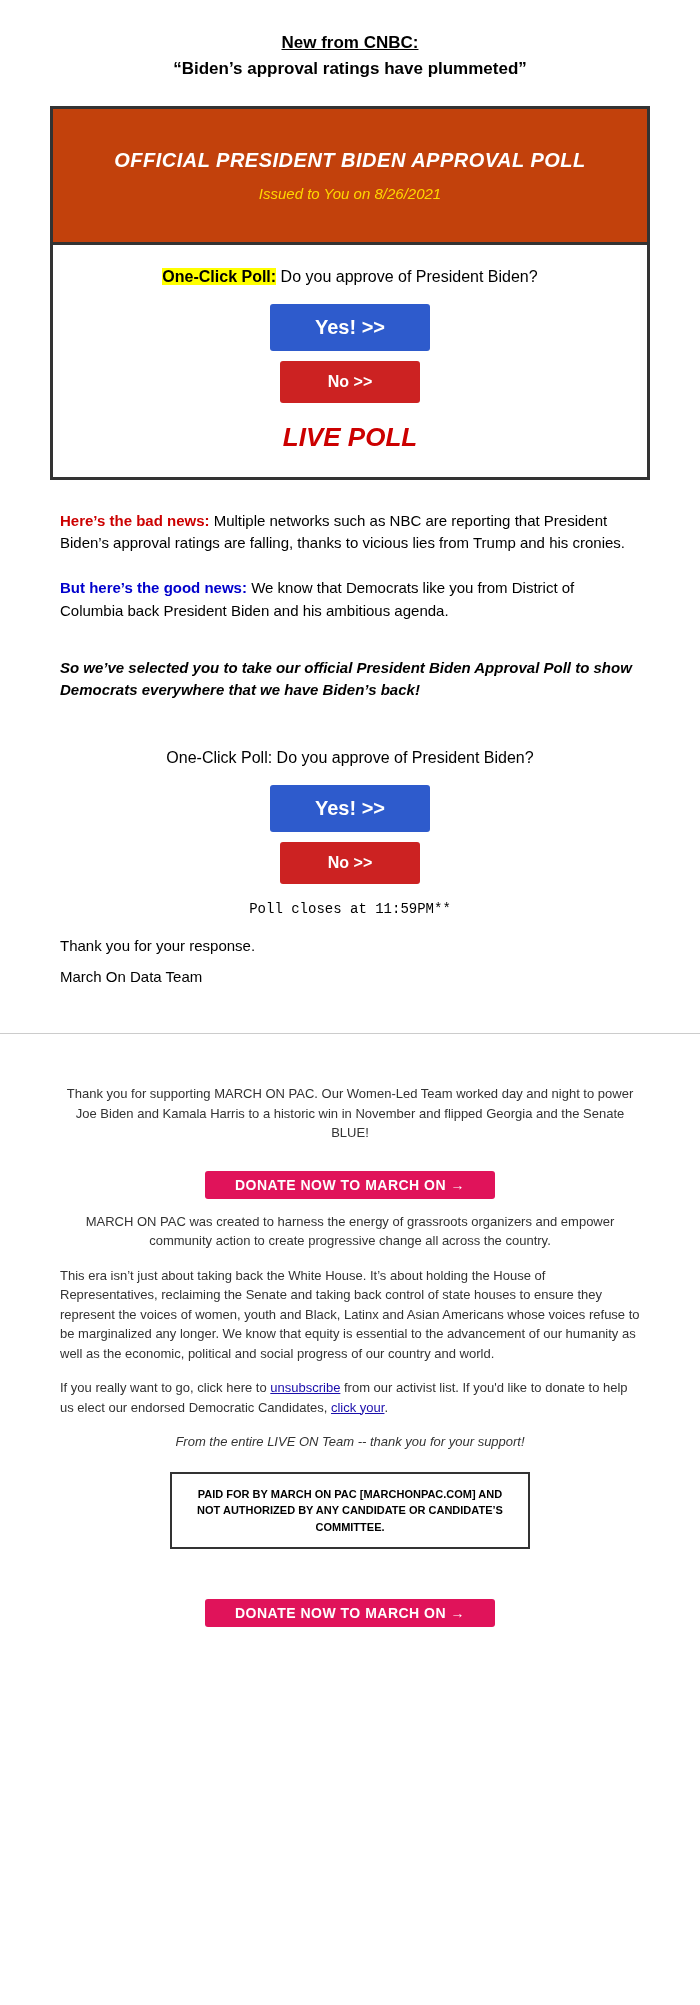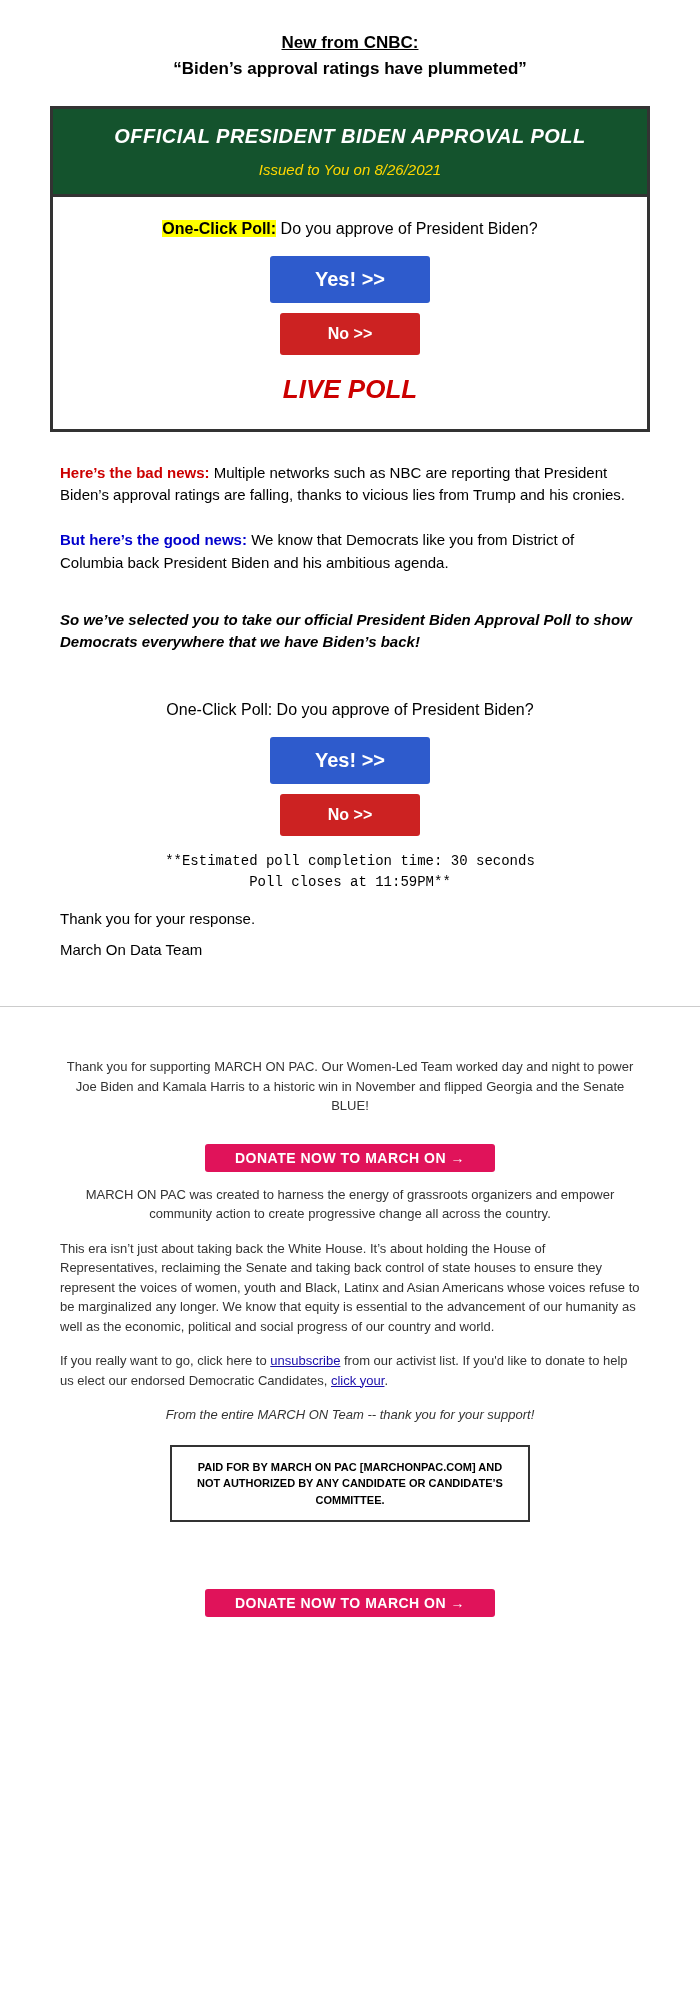--- a/index.html
+++ b/index.html
@@ -32,22 +32,22 @@
       font-weight: bold;
     }
 
     .poll-box {
       border: 3px solid #333;
       margin: 15px 50px;
       overflow: hidden;
     }
 
     .poll-header {
-      background-color: #14532d;
-      padding: 12px;
+      background-color: #c2410c;
+      padding: 36px;
       text-align: center;
     }
 
     .poll-title {
       color: #ffffff;
       font-style: italic;
       font-weight: bold;
       font-size: 20px;
       letter-spacing: 0.5px;
     }
@@ -218,21 +218,21 @@
       font-size: 13px;
       color: #333;
       font-style: italic;
       margin-bottom: 20px;
     }
 
     .disclaimer-box {
       border: 2px solid #333;
       padding: 12px 20px;
       display: inline-block;
-      margin-bottom: 42px;
+      margin-bottom: 25px;
       max-width: 360px;
     }
 
     .disclaimer-text {
       font-size: 11px;
       font-weight: bold;
       color: #000;
       text-align: center;
     }
 
@@ -277,42 +277,41 @@
   <p class="selected-text">So we’ve selected you to take our official President Biden Approval Poll to show Democrats everywhere that we have Biden’s back!</p>
   <br>
   <div class="poll-question-2">
     <span class="highlight">One-Click Poll:</span><span> Do you approve of President Biden?</span>
   </div>
   <div style="text-align:center;">
     <button class="btn-yes">Yes! &gt;&gt;</button>
     <button class="btn-no">No &gt;&gt;</button>
   </div>
   <div class="completion-text">
-    <div>**Estimated poll completion time: 30 seconds</div>
     <div>Poll closes at 11:59PM**</div>
   </div>
   <p class="thank-you-text">Thank you for your response.</p>
   <p class="team-text">March On Data Team</p>
 </div>
 
 <hr class="divider">
 
 <div class="footer-section">
   <p class="footer-support-text">Thank you for supporting MARCH ON PAC. Our Women-Led Team worked day and night to power Joe Biden and Kamala Harris to a historic win in November and flipped Georgia and the Senate BLUE!</p>
   <div class="footer-buttons">
     <button class="btn-donate">DONATE NOW TO MARCH ON →</button>
   </div>
   <p class="footer-mission-text">MARCH ON PAC was created to harness the energy of grassroots organizers and empower community action to create progressive change all across the country.</p>
   <p class="footer-era-text">
     <span>This era isn’t just about taking back the White House. It’s about holding the House of Representatives, reclaiming the Senate and taking back control of state houses to ensure they represent the voices of women, youth and Black, Latinx and Asian Americans whose voices refuse to be marginalized any longer. We know that equity is essential to the advancement of our humanity as well as the economic, political and social progress of our country and world.</span>
   </p>
   <p class="footer-unsubscribe-text">
     If you really want to go, click here to <a href="#">unsubscribe</a> from our activist list. If you'd like to donate to help us elect our endorsed Democratic Candidates, <a href="#">click your</a>.
   </p>
-  <p class="footer-thanks-text">From the entire MARCH ON Team -- thank you for your support!</p>
+  <p class="footer-thanks-text">From the entire LIVE ON Team -- thank you for your support!</p>
   <div style="text-align:center; margin-bottom: 25px;">
     <div class="disclaimer-box">
       <p class="disclaimer-text">PAID FOR BY MARCH ON PAC [MARCHONPAC.COM] AND NOT AUTHORIZED BY ANY CANDIDATE OR CANDIDATE’S COMMITTEE.</p>
     </div>
   </div>
   <div class="footer-buttons">
     <button class="btn-donate">DONATE NOW TO MARCH ON →</button>
   </div>
 </div>
 

